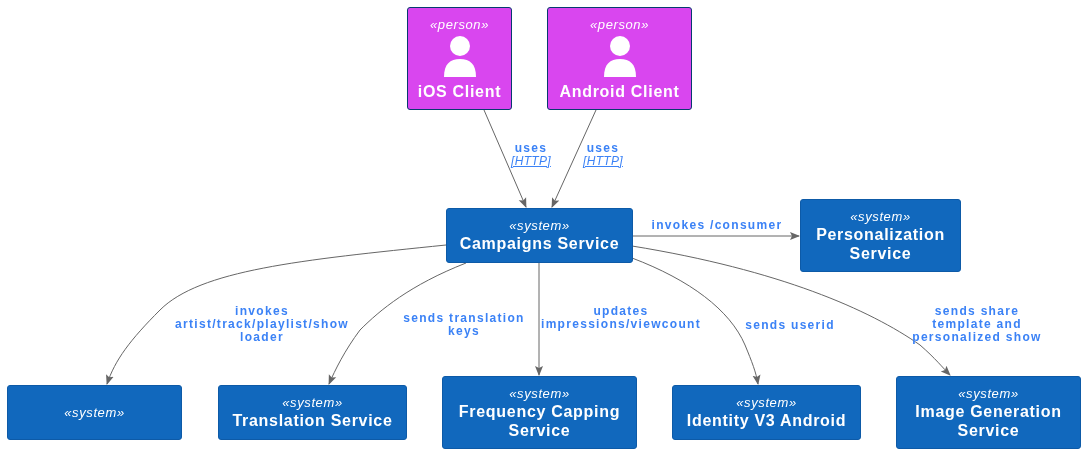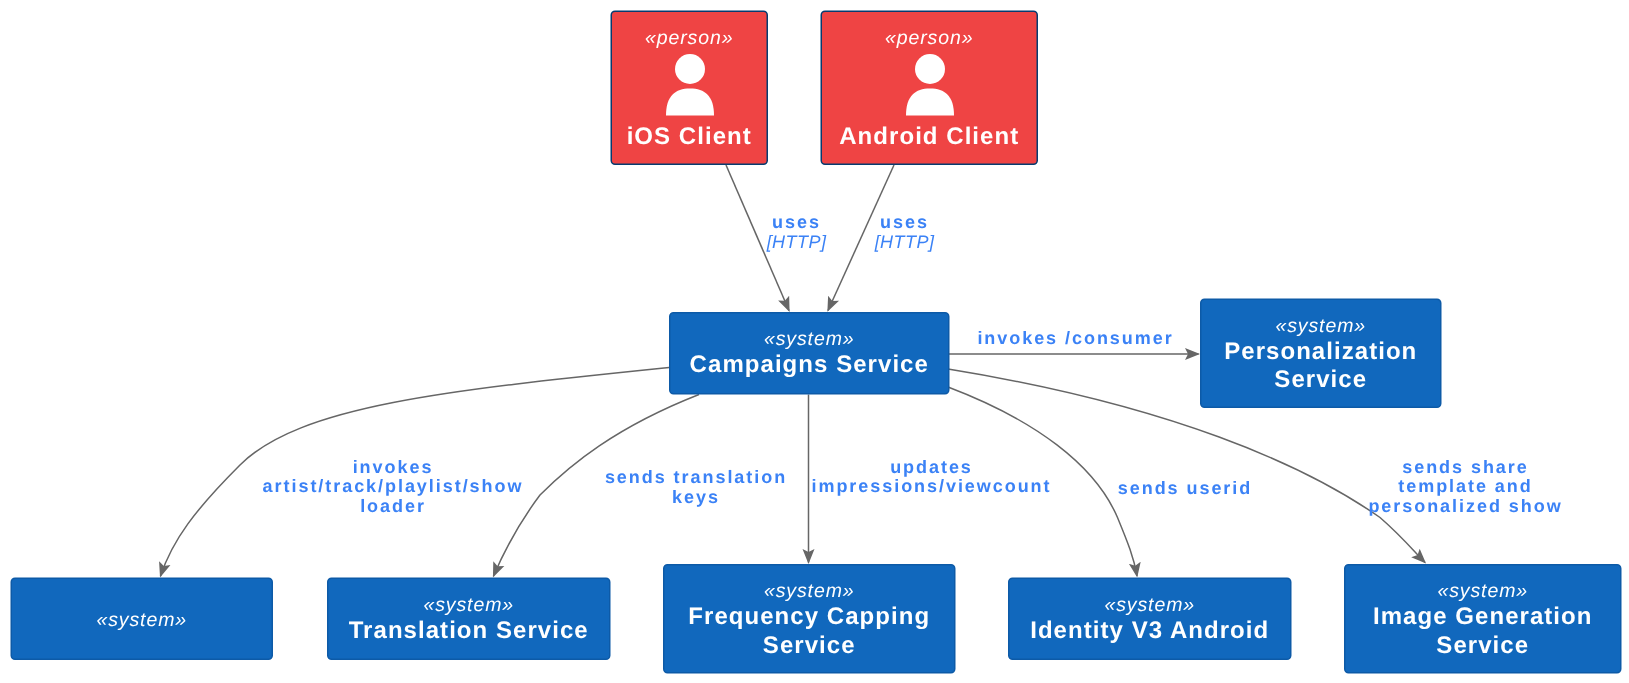--- a/index.html
+++ b/index.html
@@ -2,29 +2,29 @@
 <html><head>
   <meta charset="utf-8">
   <style>
     html, body { margin: 0; padding: 0; background: #ffffff; }
     body { width: 1086px; height: 455px; position: relative; overflow: hidden;
            font-family: "Liberation Sans", "DejaVu Sans", sans-serif; }
     #edges { position: absolute; left: 0; top: 0; width: 1086px; height: 455px; }
     .node { position: absolute; box-sizing: border-box; border-radius: 3px;
             color: #ffffff; text-align: center; display: flex; flex-direction: column;
             justify-content: center; align-items: center; border: 1px solid #0d5aa7; }
-    .node.person { background: #ef4444; border-color: #073b6f; }
+    .node.person { background: #d946ef; border-color: #073b6f; }
     .node.system { background: #1168bd; }
     .stereo { font-style: italic; font-size: 13px; letter-spacing: 0.6px; line-height: 16px; }
     .title { font-weight: bold; font-size: 16px; letter-spacing: 0.7px; line-height: 19px; }
     .person-icon { width: 40px; height: 44px; margin: 2px 0 3px 0; }
     .elabel { position: absolute; text-align: center; color: #3b82f6; font-size: 12px;
               font-weight: bold; letter-spacing: 1.3px; line-height: 13px; white-space: nowrap;
               transform: translateX(-50%); }
-    .elabel .tech { font-weight: normal; font-style: italic; letter-spacing: 0.3px; display: block; }
+    .elabel .tech { font-weight: normal; font-style: italic; letter-spacing: 0.3px; display: block; text-decoration: underline; }
     .elabel span { display: block; }
   </style>
 </head>
 <body>
 
 <svg id="edges" xmlns="http://www.w3.org/2000/svg">
   <defs>
     <marker id="arrow" viewBox="0 0 10 10" refX="9" refY="5" markerWidth="10" markerHeight="10" orient="auto" markerUnits="userSpaceOnUse">
       <path d="M0,1 L10,5 L0,9 L2,5 z" fill="#666666"></path>
     </marker>

